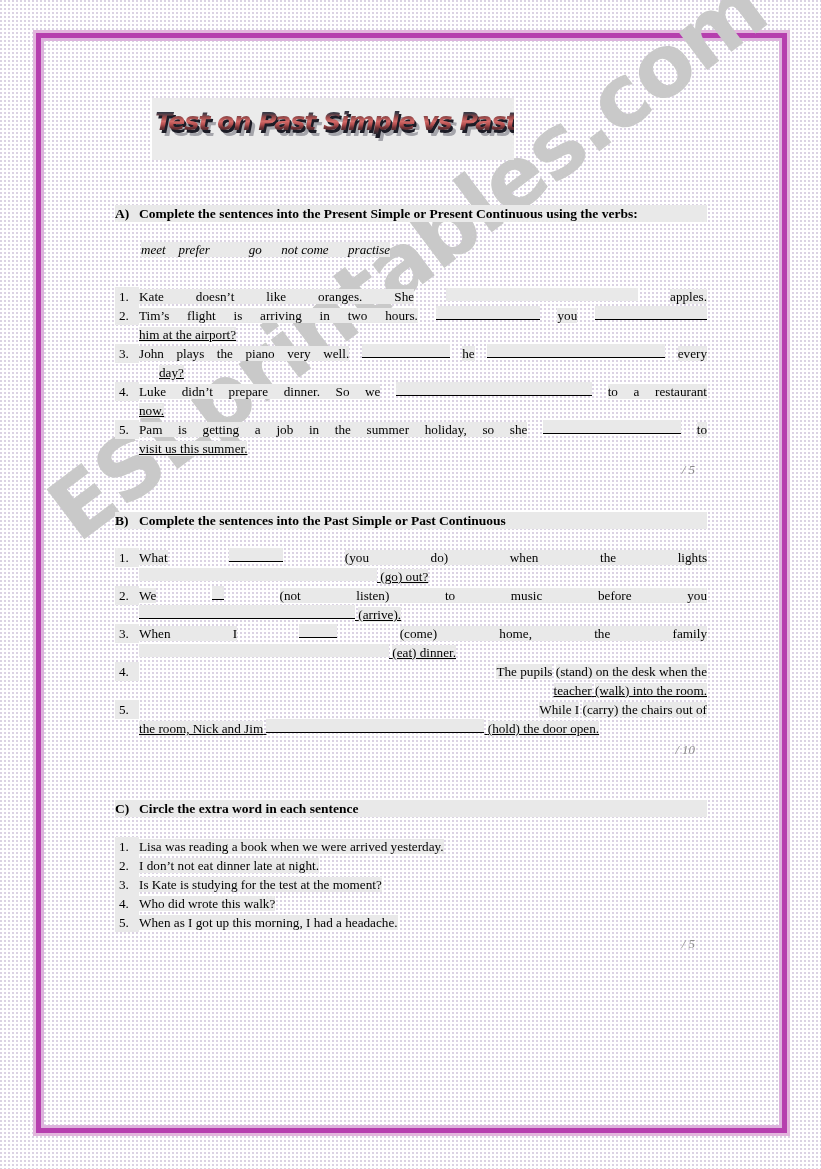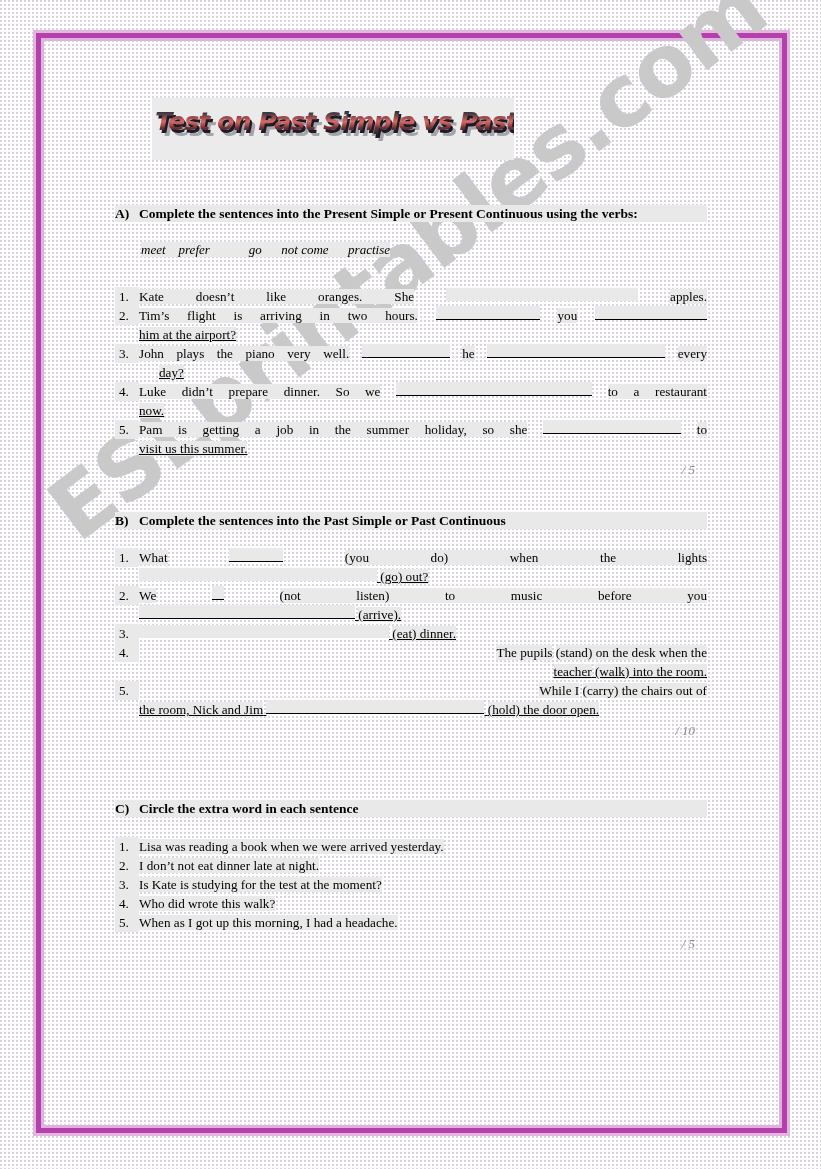--- a/index.html
+++ b/index.html
@@ -295,21 +295,21 @@
           <li>
             <span class="num hl">1.</span>
             <span class="body"><span><span class="jf" style="display: block;"><span class="hl">What</span> <span class="blank hl" style="width: 54px;"></span> <span class="hl">(you do) when the lights</span></span><span class="jfl" style="display: block; text-align: left;"><span class="gap hl" style="width: 238px;"></span> <span class="hl">(go) out?</span></span></span></span>
           </li>
           <li>
             <span class="num hl">2.</span>
             <span class="body"><span><span class="jf" style="display: block;"><span class="hl">We</span> <span class="blank hl" style="width: 12px;"></span> <span class="hl">(not listen) to music before you</span></span><span class="jfl" style="display: block; text-align: center;"><span class="blank hl" style="width: 216px;"></span> <span class="hl">(arrive).</span></span></span></span>
           </li>
           <li>
             <span class="num hl">3.</span>
-            <span class="body"><span><span class="jfl" style="display: block; text-align: right;"><span class="gap hl" style="width: 250px;"></span> <span class="hl">(eat) dinner.</span></span></span></span>
+            <span class="body"><span><span class="jf" style="display: block;"><span class="hl">When   I</span> <span class="blank hl" style="width: 38px;"></span> <span class="hl">(come) home, the family</span></span><span class="jfl" style="display: block; text-align: right;"><span class="gap hl" style="width: 250px;"></span> <span class="hl">(eat) dinner.</span></span></span></span>
           </li>
           <li>
             <span class="num hl">4.</span>
             <span class="body"><span><span class="jf" style="display: block; text-align-last: right;"><span class="hl">The pupils</span> <span class="hl">(stand) on the desk when the</span></span><span class="jfl" style="display: block; text-align: justify; text-align-last: right;"><span class="hl">teacher</span> <span class="hl">(walk) into the room.</span></span></span></span>
           </li>
           <li>
             <span class="num hl">5.</span>
             <span class="body"><span><span class="jf" style="display: block; text-align-last: right;"><span class="hl">While I</span> <span class="hl">(carry) the chairs out of</span></span><span class="jfl" style="display: block;"><span class="hl">the room, Nick and Jim</span> <span class="blank hl" style="width: 218px;"></span> <span class="hl">(hold) the door open.</span></span></span></span>
           </li>
         </ol>

